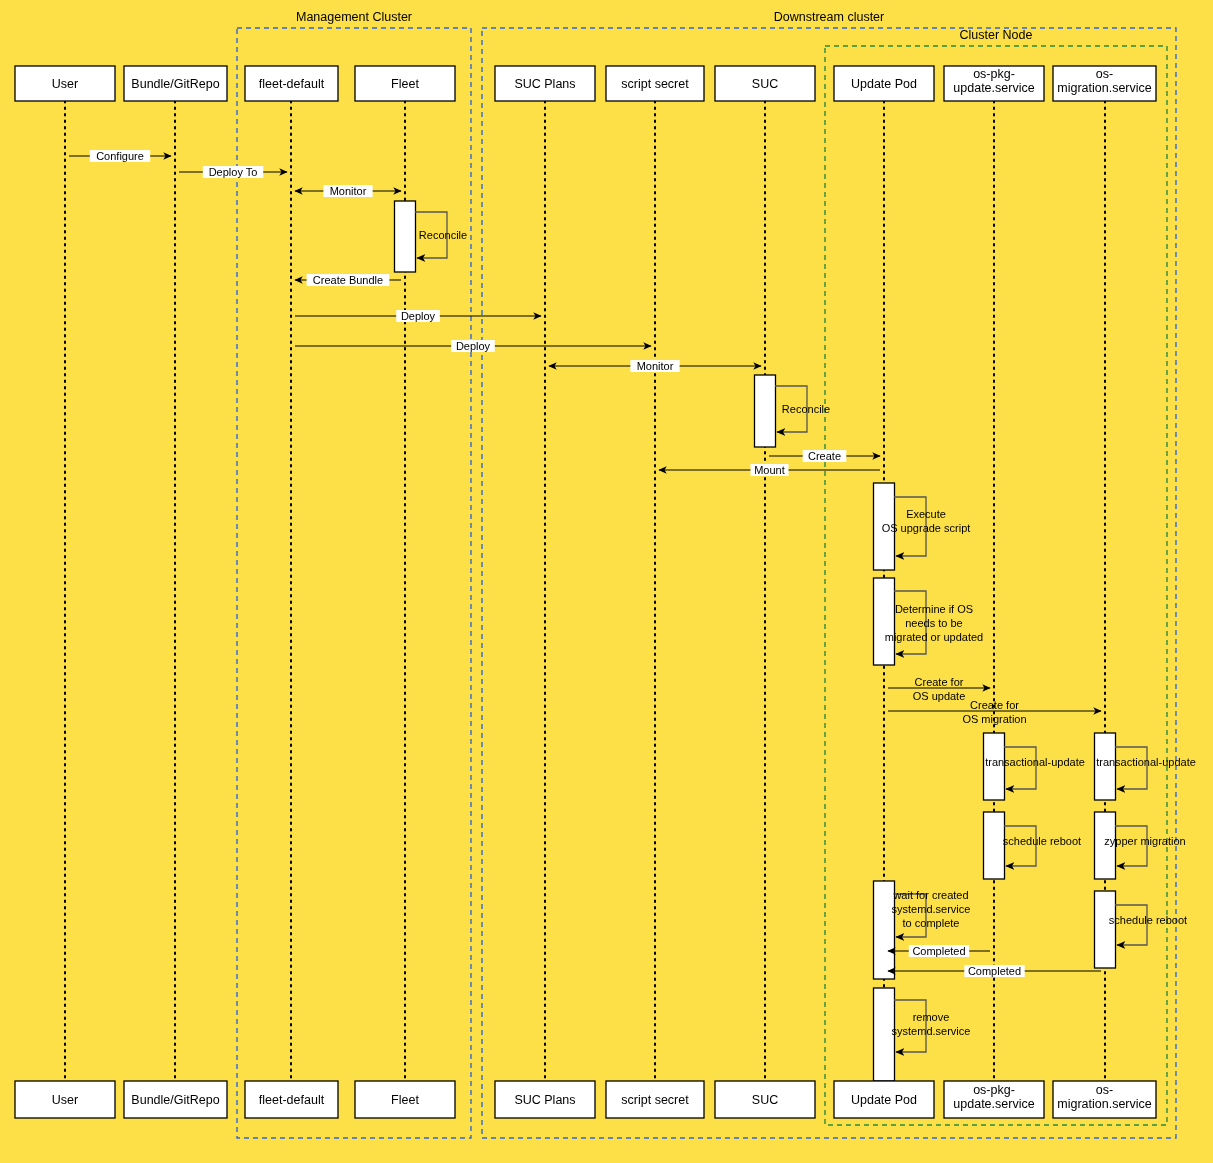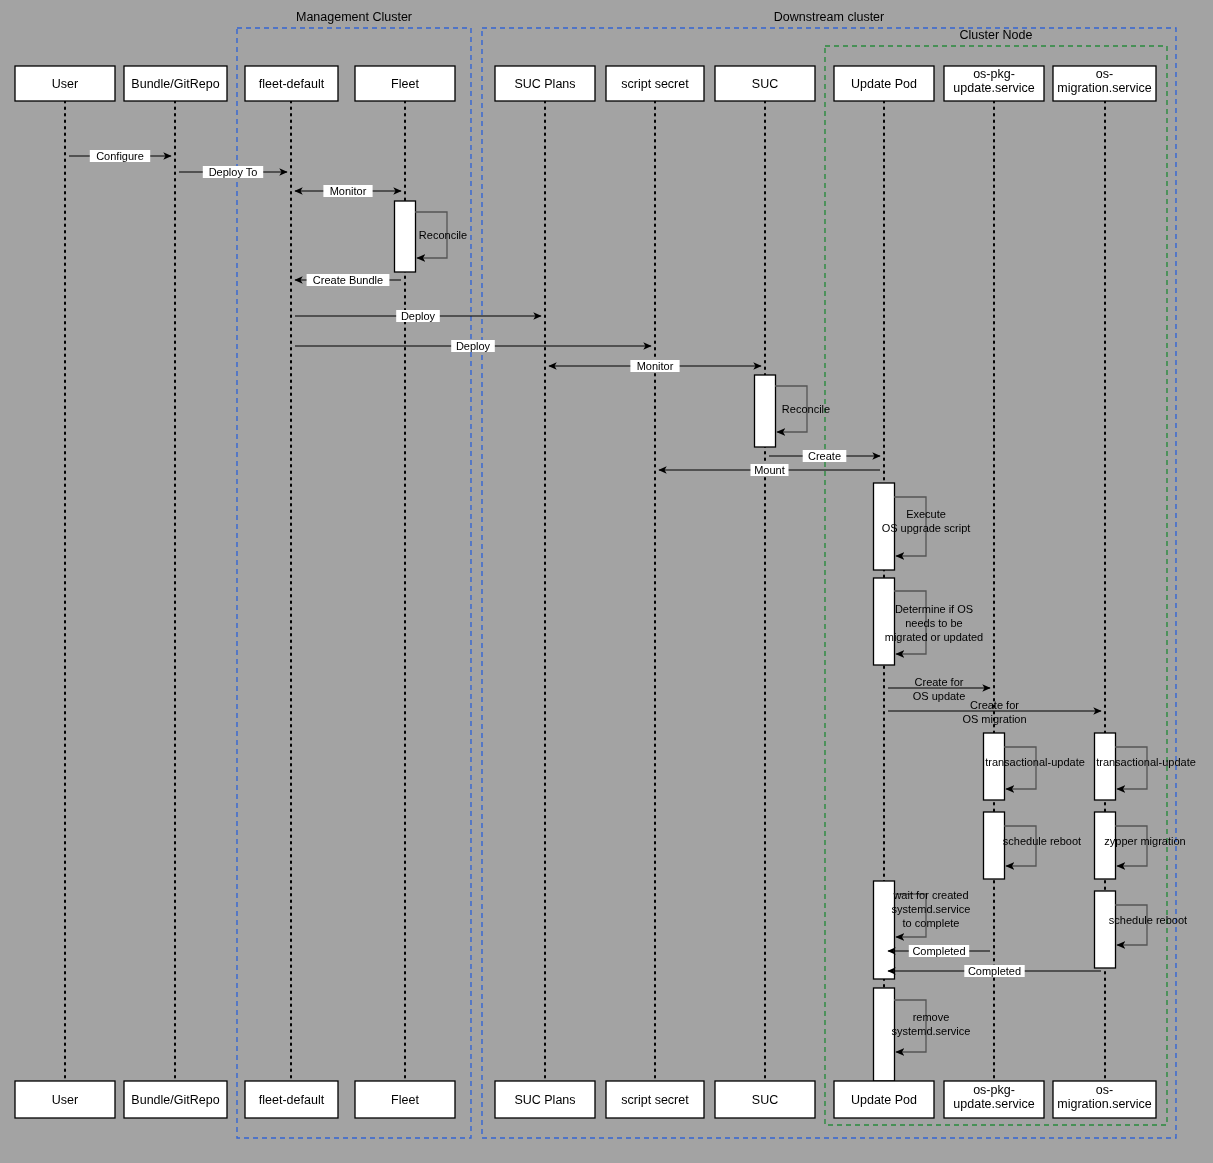--- a/index.html
+++ b/index.html
@@ -10,21 +10,21 @@
   }
   body {
     font-family: "Liberation Sans", "DejaVu Sans", sans-serif;
     color: #000000;
   }
   #diagram-root {
     position: relative;
     width: 1213px;
     height: 1163px;
     overflow: hidden;
-    background: #a3a3a3;
+    background: #fde047;
   }
   svg#seq-svg {
     position: absolute;
     left: 0;
     top: 0;
     width: 1213px;
     height: 1163px;
   }
   .group-label, .lifeline-label, .msg-label, .self-label {
     font-family: "Liberation Sans", "DejaVu Sans", sans-serif;

